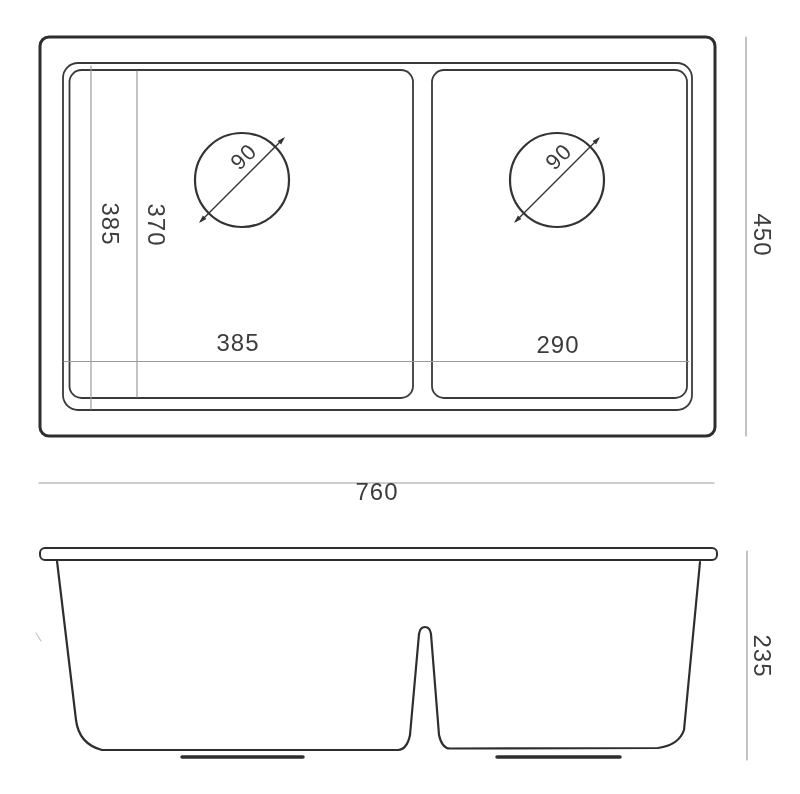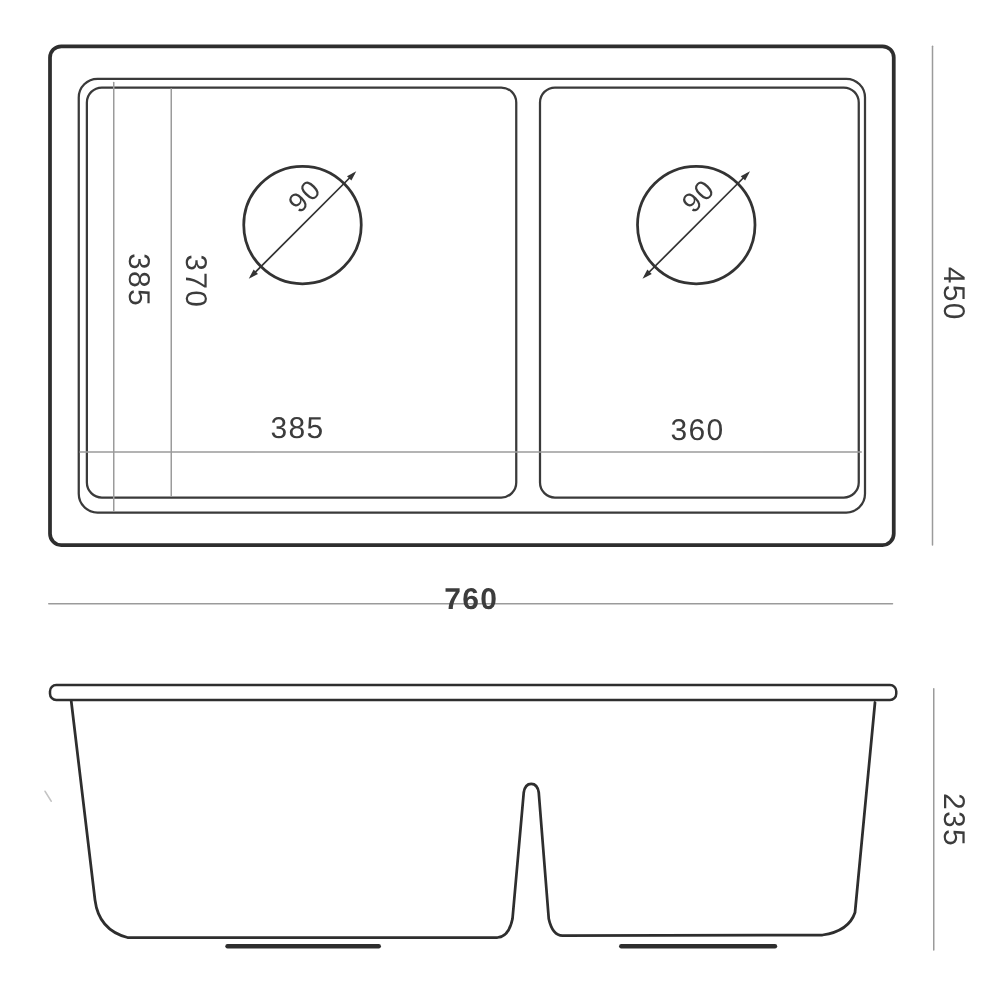--- a/index.html
+++ b/index.html
@@ -108,21 +108,21 @@
   <div class="dim rot90" style="left:110px; top:224px;">385</div>
 
   <div class="dim rot90" style="left:156px; top:225px;">370</div>
 
   <div class="dim rot-45" style="left:244px; top:157px;">90</div>
 
   <div class="dim rot-45" style="left:559px; top:157px;">90</div>
 
   <div class="dim" style="left:238px; top:343px;">385</div>
 
-  <div class="dim" style="left:558px; top:345px;">360</div>
+  <div class="dim" style="left:558px; top:345px;">290</div>
 
-  <div class="dim" style="left:377px; top:480px;font-weight:bold;">760</div>
+  <div class="dim" style="left:377px; top:492px;">760</div>
 
   <div class="dim rot90" style="left:762px; top:235px;">450</div>
 
   <div class="dim rot90" style="left:762px; top:656px;">235</div>
 
 </div>
 
 </body></html>

